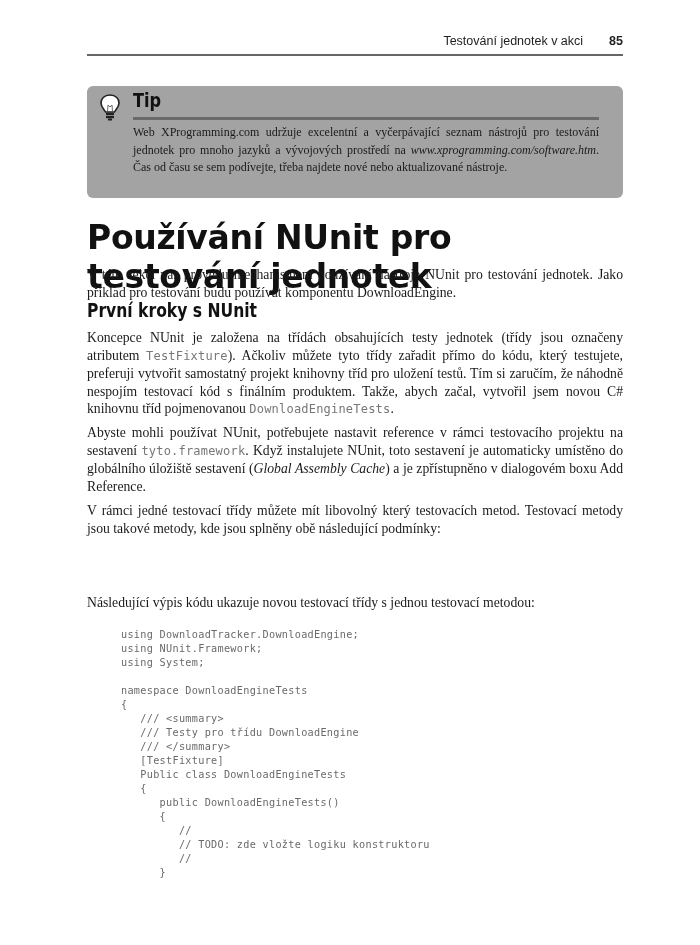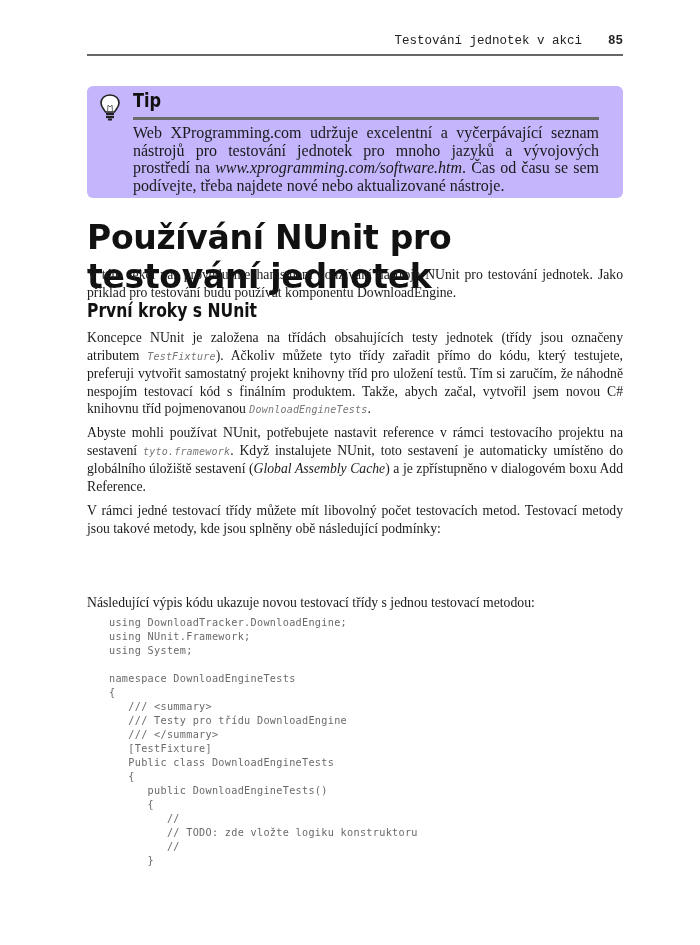--- a/index.html
+++ b/index.html
@@ -2,48 +2,48 @@
 <html><head>
   <meta charset="utf-8">
   <style>
     html, body { margin: 0; padding: 0; background: #ffffff; }
     body { width: 700px; height: 945px; position: relative; overflow: hidden; color: #1a1a1a; }
     .page { position: absolute; left: 87px; top: 0; width: 536px; }
 
     .running-head {
       position: absolute; top: 34px; left: 0; width: 536px; height: 22px;
       border-bottom: 2px solid #666; box-sizing: border-box;
-      font-family: Liberation Mono, monospace; font-size: 12.5px;
+      font-family: Liberation Sans, sans-serif; font-size: 12.5px;
       text-align: right; color: #222;
     }
     .running-head .rh-title { margin-right: 26px; }
     .running-head .rh-page { font-weight: bold; }
 
     .tip {
       position: absolute; top: 86px; left: 0; width: 536px; height: 112px;
-      background: #c4b5fd; border-radius: 6px; box-sizing: border-box;
+      background: #a3a3a3; border-radius: 6px; box-sizing: border-box;
     }
     .tip .bulb { position: absolute; left: 12px; top: 7px; width: 22px; height: 28px; }
     .tip .tip-title {
       position: absolute; left: 46px; top: 3px;
       font-family: "DejaVu Sans", sans-serif; font-weight: bold; font-size: 19px;
       transform: scaleX(0.85); transform-origin: left; color: #111;
     }
     .tip .tip-rule { position: absolute; left: 46px; top: 31px; width: 466px; height: 3px; background: #6b6b6b; }
     .tip .tip-body {
       position: absolute; left: 46px; top: 38px; width: 466px;
-      font-family: "Liberation Serif", serif; font-size: 16px; line-height: 17.5px;
+      font-family: "Liberation Serif", serif; font-size: 12px; line-height: 17.5px;
       text-align: justify; color: #1a1a1a;
     }
 
     .serif {
       font-family: "Liberation Serif", serif; font-size: 13.7px; line-height: 17.6px;
       text-align: justify; color: #1a1a1a; margin: 0;
     }
-    .mono { font-family: "DejaVu Sans Mono", monospace; font-size: 10px; color: #777; letter-spacing: 0.2px; font-style: italic; }
+    .mono { font-family: "DejaVu Sans Mono", monospace; font-size: 12px; color: #777; letter-spacing: 0.2px; }
 
     .h1 {
       position: absolute; left: 0; top: 218px; margin: 0;
       font-family: "DejaVu Sans", sans-serif; font-weight: bold; font-size: 33px;
       color: #111; letter-spacing: -0.3px;
     }
     .p-intro { position: absolute; top: 266px; left: 0; width: 536px; }
     .h2 {
       position: absolute; left: 0; top: 299px; margin: 0;
       font-family: "DejaVu Sans", sans-serif; font-weight: bold; font-size: 19px;
@@ -51,21 +51,21 @@
     }
     .p1 { position: absolute; top: 329px; left: 0; width: 536px; }
     .p2 { position: absolute; top: 424px; left: 0; width: 536px; }
     .p3 { position: absolute; top: 502px; left: 0; width: 536px; }
     .bullets { position: absolute; top: 542px; left: 22px; width: 500px; margin: 0; padding: 0; list-style: none; }
     .bullets li { position: relative; padding-left: 24px; height: 22px; }
     .bullets li .sq { position: absolute; left: 0; top: 4px; width: 9px; height: 9px; background: #111; }
     .p4 { position: absolute; top: 594px; left: 0; width: 536px; }
 
     .code {
-      position: absolute; top: 616px; left: 22px; margin: 0;
+      position: absolute; top: 616px; left: 22px; margin: 12px;
       font-family: "DejaVu Sans Mono", monospace; font-size: 10.2px; line-height: 14px;
       color: #6a6a6a; white-space: pre; letter-spacing: 0.3px;
     }
     .code .line { display: block; height: 14px; }
   </style>
 </head>
 <body>
 
 <div class="page">
 
@@ -88,21 +88,21 @@
 
   <h1 class="h1">Používání NUnit pro testování jednotek</h1>
   <p class="serif p-intro">V této sekci vás provedu mechanismem používání nástroje NUnit pro testování jednotek. Jako příklad pro testování budu používat komponentu DownloadEngine.</p>
 
   <h2 class="h2">První kroky s NUnit</h2>
 
   <p class="serif p1"><span>Koncepce NUnit je založena na třídách obsahujících testy jednotek (třídy jsou označeny atributem </span><span class="mono">TestFixture</span><span>). Ačkoliv můžete tyto třídy zařadit přímo do kódu, který testujete, preferuji vytvořit samostatný projekt knihovny tříd pro uložení testů. Tím si zaručím, že náhodně nespojím testovací kód s finálním produktem. Takže, abych začal, vytvořil jsem novou C# knihovnu tříd pojmenovanou </span><span class="mono">DownloadEngineTests</span><span>.</span></p>
 
   <p class="serif p2"><span>Abyste mohli používat NUnit, potřebujete nastavit reference v rámci testovacího projektu na sestavení </span><span class="mono">tyto.framework</span><span>. Když instalujete NUnit, toto sestavení je automaticky umístěno do globálního úložiště sestavení (</span><i>Global Assembly Cache</i><span>) a je zpřístupněno v dialogovém boxu Add Reference.</span></p>
 
-  <p class="serif p3">V rámci jedné testovací třídy můžete mít libovolný počet testovacích metod. Testovací metody jsou takové metody, kde jsou splněny obě následující podmínky:</p>
+  <p class="serif p3">V rámci jedné testovací třídy můžete mít libovolný který testovacích metod. Testovací metody jsou takové metody, kde jsou splněny obě následující podmínky:</p>
 
   <ul class="bullets serif">
   </ul>
 
   <p class="serif p4">Následující výpis kódu ukazuje novou testovací třídy s jednou  testovací metodou:</p>
 
   <div class="code" id="code-listing"><span class="line">using DownloadTracker.DownloadEngine;</span><span class="line">using NUnit.Framework;</span><span class="line">using System;</span><span class="line"></span><span class="line">namespace DownloadEngineTests</span><span class="line">{</span><span class="line">   /// &lt;summary&gt;</span><span class="line">   /// Testy pro třídu DownloadEngine</span><span class="line">   /// &lt;/summary&gt;</span><span class="line">   [TestFixture]</span><span class="line">   Public class DownloadEngineTests</span><span class="line">   {</span><span class="line">      public DownloadEngineTests()</span><span class="line">      {</span><span class="line">         //</span><span class="line">         // TODO: zde vložte logiku konstruktoru</span><span class="line">         //</span><span class="line">      }</span></div>
 </div>
 
 </body></html>

